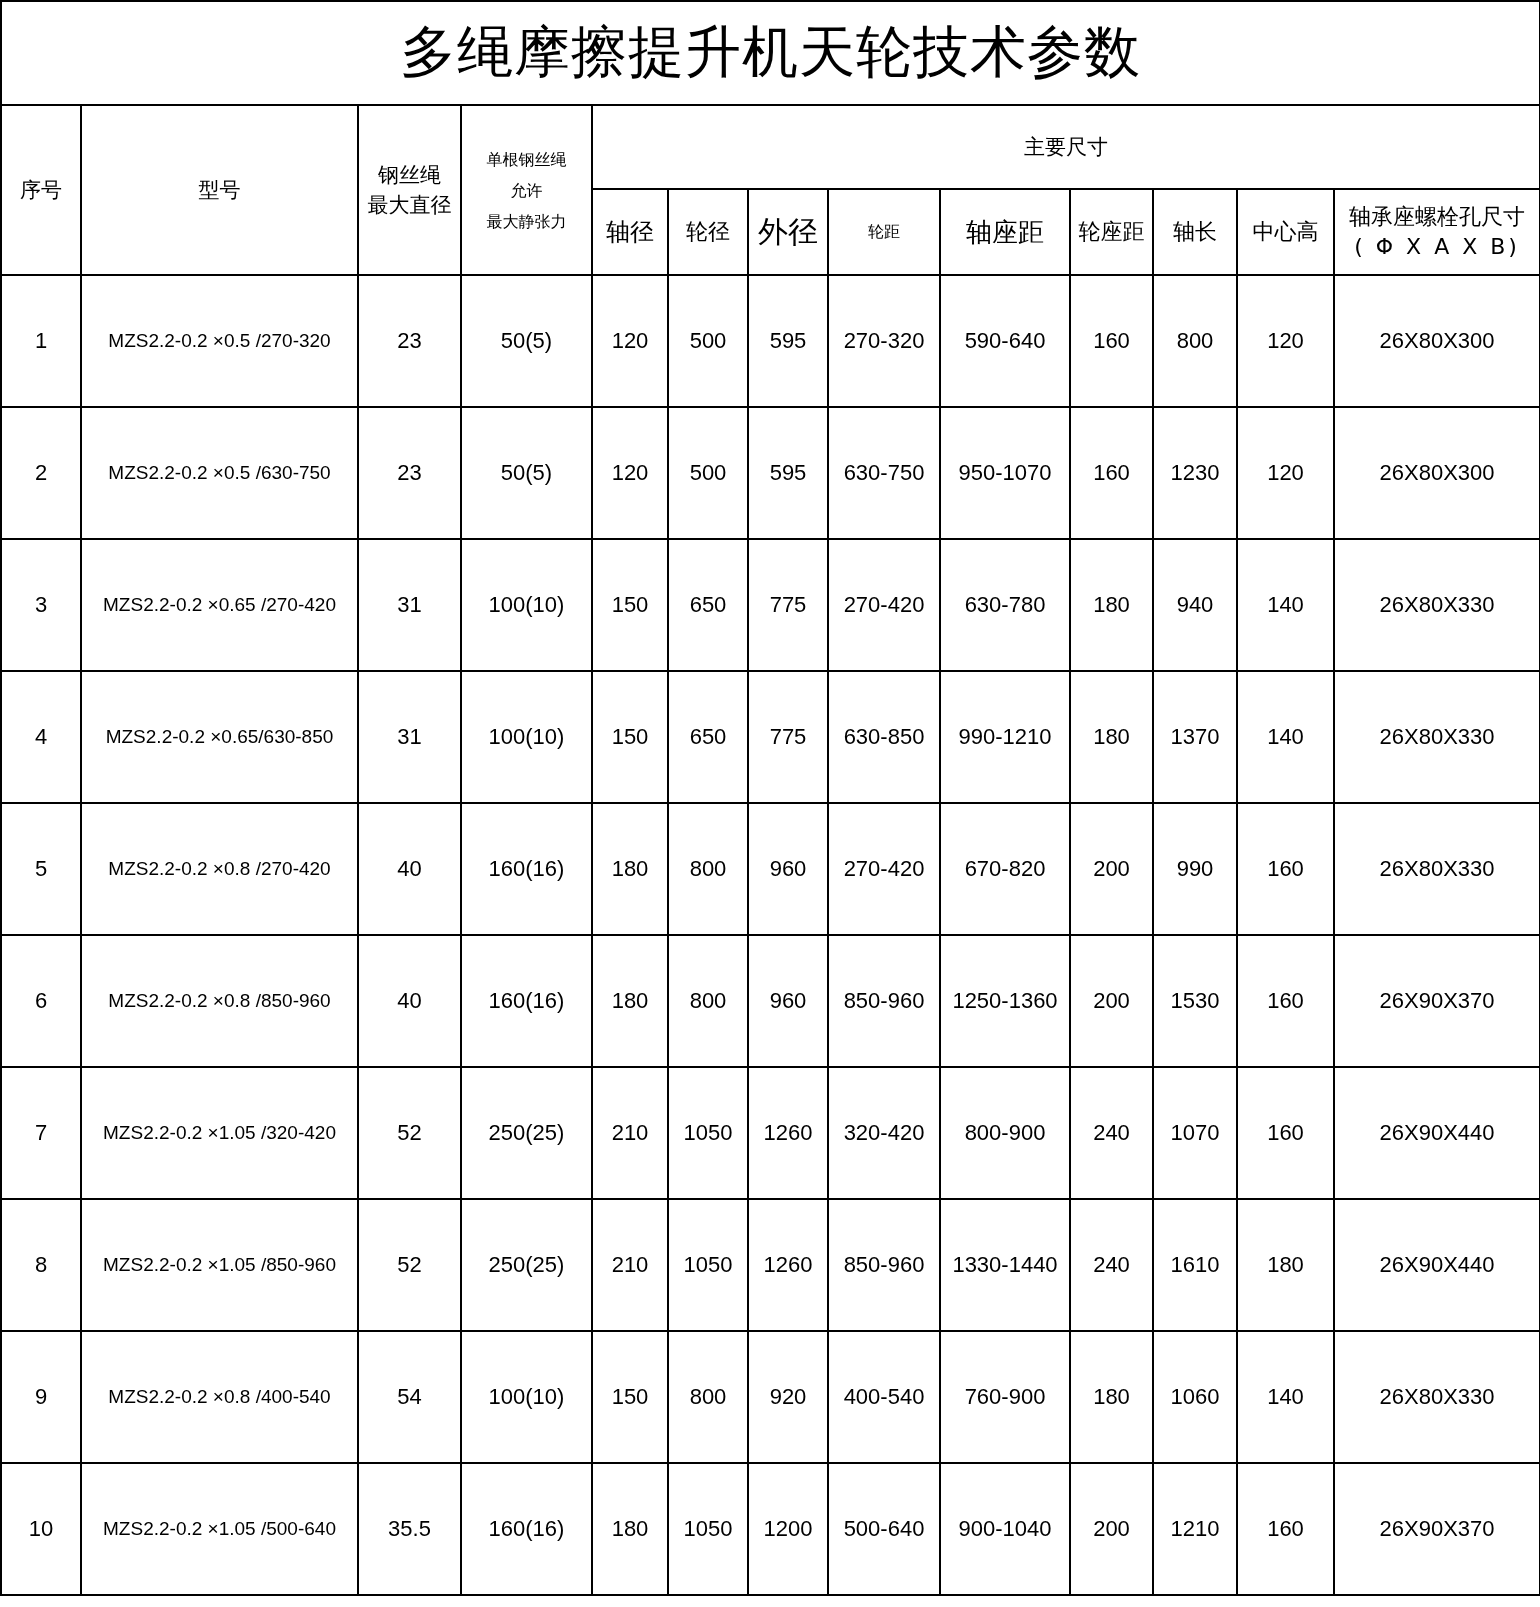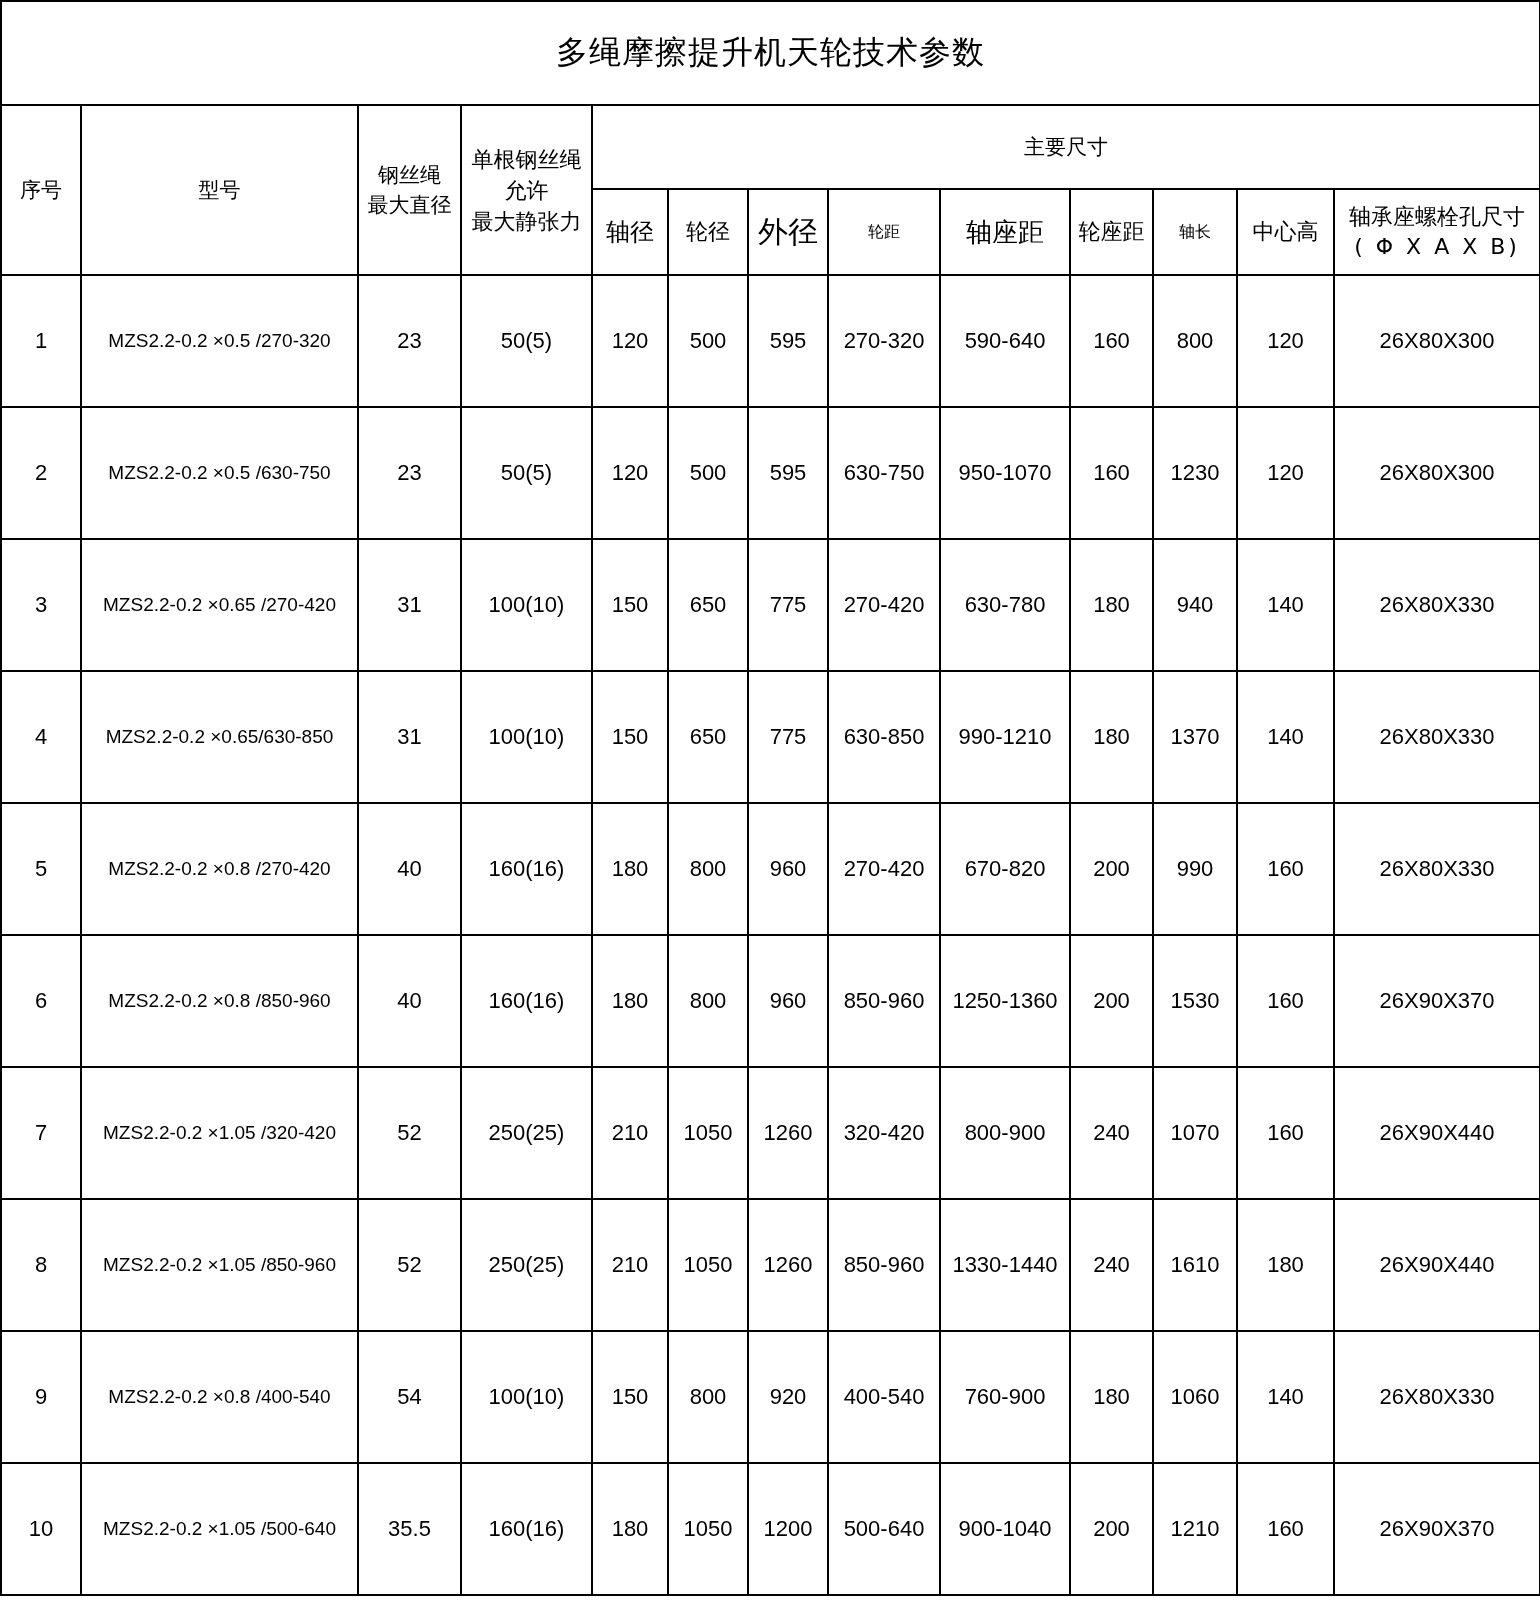--- a/index.html
+++ b/index.html
@@ -11,21 +11,21 @@
       position: absolute; left: 0; top: 0;
     }
     table.spec td, table.spec th {
       border: 2px solid #000;
       text-align: center;
       vertical-align: middle;
       padding: 0;
       font-weight: normal;
       overflow: hidden;
     }
-    .title-cell { height: 102px; font-size: 32px; letter-spacing: 1px; font-family: "DejaVu Sans", sans-serif; }
+    .title-cell { height: 102px; font-size: 56px; letter-spacing: 1px; font-family: "DejaVu Sans", sans-serif; }
     .title-cell span { position: relative; left: 0px; }
     .hdr { font-family: "DejaVu Sans", sans-serif; font-size: 21px; line-height: 30px; }
     .hdr-top { height: 82px; }
     .hdr-sub { height: 84px; }
     .data td { height: 130px; font-size: 22px; }
     .data td.model { font-size: 19px; white-space: nowrap; }
     .sub-line { display: block; }
   </style>
 </head>
 <body>
@@ -50,35 +50,35 @@
     <tr>
       <th colspan="13" class="title-cell"><span>多绳摩擦提升机天轮技术参数</span></th>
     </tr>
     <tr class="hdr">
       <th rowspan="2" class="hdr">序号</th>
       <th rowspan="2" class="hdr">型号</th>
       <th rowspan="2" class="hdr">
         <span class="sub-line">钢丝绳</span>
         <span class="sub-line">最大直径</span>
       </th>
-      <th rowspan="2" class="hdr" style="font-size:22px;line-height:31px;">
+      <th rowspan="2" class="hdr" style="font-size:16px;line-height:31px;">
         <span class="sub-line">单根钢丝绳</span>
         <span class="sub-line">允许</span>
         <span class="sub-line">最大静张力</span>
       </th>
       <th colspan="9" class="hdr hdr-top">主要尺寸</th>
     </tr>
     <tr class="hdr">
       <th class="hdr hdr-sub" style="font-size:24px">轴径</th>
       <th class="hdr hdr-sub" style="font-size:22px">轮径</th>
       <th class="hdr hdr-sub" style="font-size:30px">外径</th>
       <th class="hdr hdr-sub" style="font-size:16px">轮距</th>
       <th class="hdr hdr-sub" style="font-size:26px">轴座距</th>
       <th class="hdr hdr-sub" style="font-size:22px">轮座距</th>
-      <th class="hdr hdr-sub" style="font-size:16px">轴长</th>
+      <th class="hdr hdr-sub" style="font-size:22px">轴长</th>
       <th class="hdr hdr-sub" style="font-size:22px">中心高</th>
       <th class="hdr hdr-sub" style="font-size:22px">
         <span class="sub-line">轴承座螺栓孔尺寸</span>
         <span class="sub-line" style="letter-spacing:3px">( Φ X A X B)</span>
       </th>
     </tr>
   </thead>
   <tbody id="table-body">
 
   <tr class="data">

